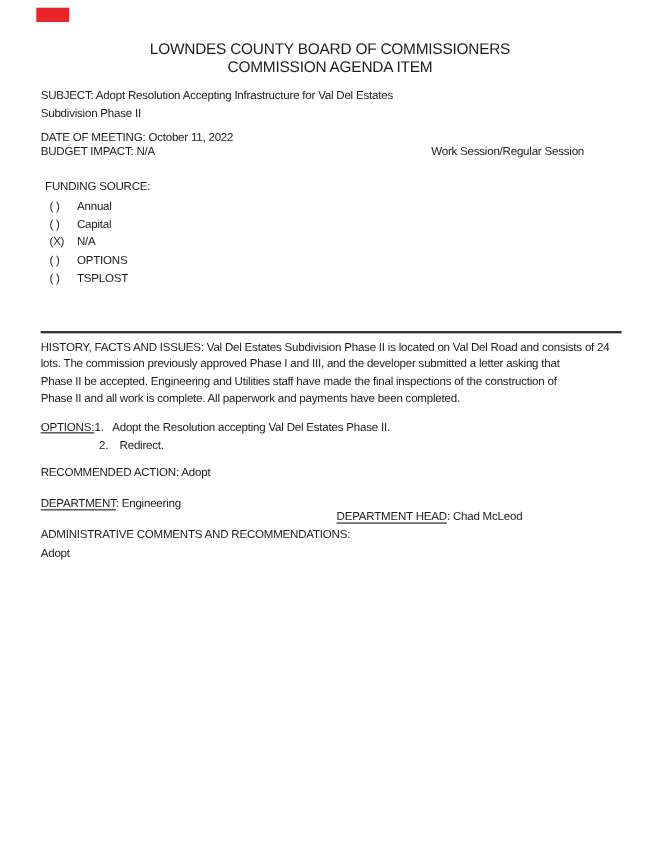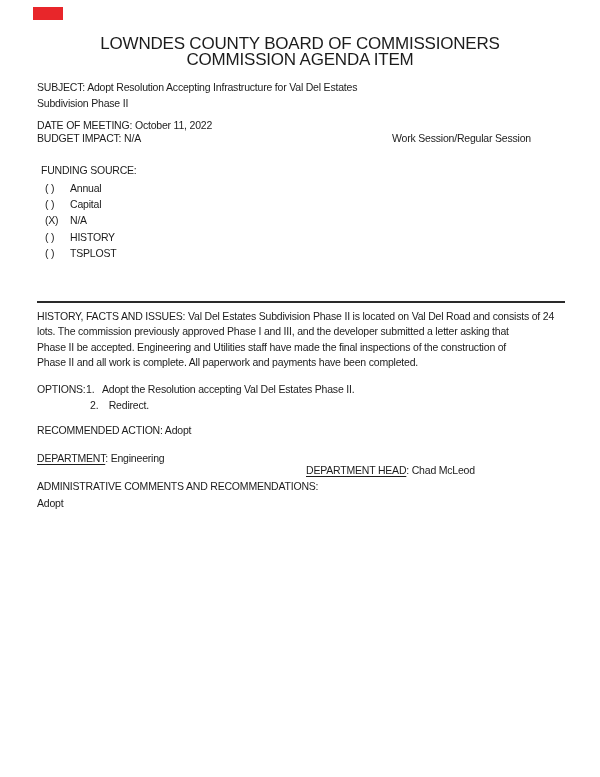--- a/index.html
+++ b/index.html
@@ -21,21 +21,21 @@
   .red-box {
     position: absolute;
     left: 33px; top: 7px;
     width: 30px; height: 13px;
     background: #e8262a;
   }
   .doc-header {
     position: absolute;
     left: 0; top: 36px; width: 600px;
     text-align: center;
-    font-size: 17px;
+    font-size: 14px;
     letter-spacing: -0.2px;
     line-height: 16px;
   }
   .subject {
     position: absolute;
     left: 37px; top: 79px;
     white-space: pre-line;
     line-height: 16px;
     width: 420px;
   }
@@ -62,21 +62,21 @@
   }
   .history {
     position: absolute;
     left: 37px; top: 309px;
     width: 555px;
     white-space: pre-line;
     line-height: 15.3px;
   }
   .options-block { position: absolute; left: 37px; top: 381px; line-height: 16px; }
   .options-row1 { display: flex; }
-  .options-label { display: inline-block; width: 49px; }
+  .options-label { display: inline-block; width: 49px; text-decoration: underline; }
   .opt-num { display: inline-block; width: 16px; }
   .options-row2 { margin-left: 53px; }
   .recommended { position: absolute; left: 37px; top: 423px; }
   .dept-row { position: absolute; left: 0; top: 451px; width: 600px; }
   .dept { position: absolute; left: 37px; top: 0; }
   .dept-head { position: absolute; left: 306px; top: 12px; }
   .u { text-decoration: underline; text-underline-offset: 2px; text-align: center; }
   .admin-label { position: absolute; left: 37px; top: 479px; }
   .admin-value { position: absolute; left: 37px; top: 496px; }
 </style>
@@ -105,21 +105,21 @@
     <div class="funding-row">
       <span class="funding-mark">( )</span><span class="funding-name">Annual</span>
     </div>
     <div class="funding-row">
       <span class="funding-mark">( )</span><span class="funding-name">Capital</span>
     </div>
     <div class="funding-row">
       <span class="funding-mark">(X)</span><span class="funding-name">N/A</span>
     </div>
     <div class="funding-row">
-      <span class="funding-mark">( )</span><span class="funding-name">HISTORY</span>
+      <span class="funding-mark">( )</span><span class="funding-name">OPTIONS</span>
     </div>
     <div class="funding-row">
       <span class="funding-mark">( )</span><span class="funding-name">TSPLOST</span>
     </div>
   </div>
 
 
   <div class="divider"></div>
 
   <div class="history">HISTORY, FACTS AND ISSUES: Val Del Estates Subdivision Phase II is located on Val Del Road and consists of 24

